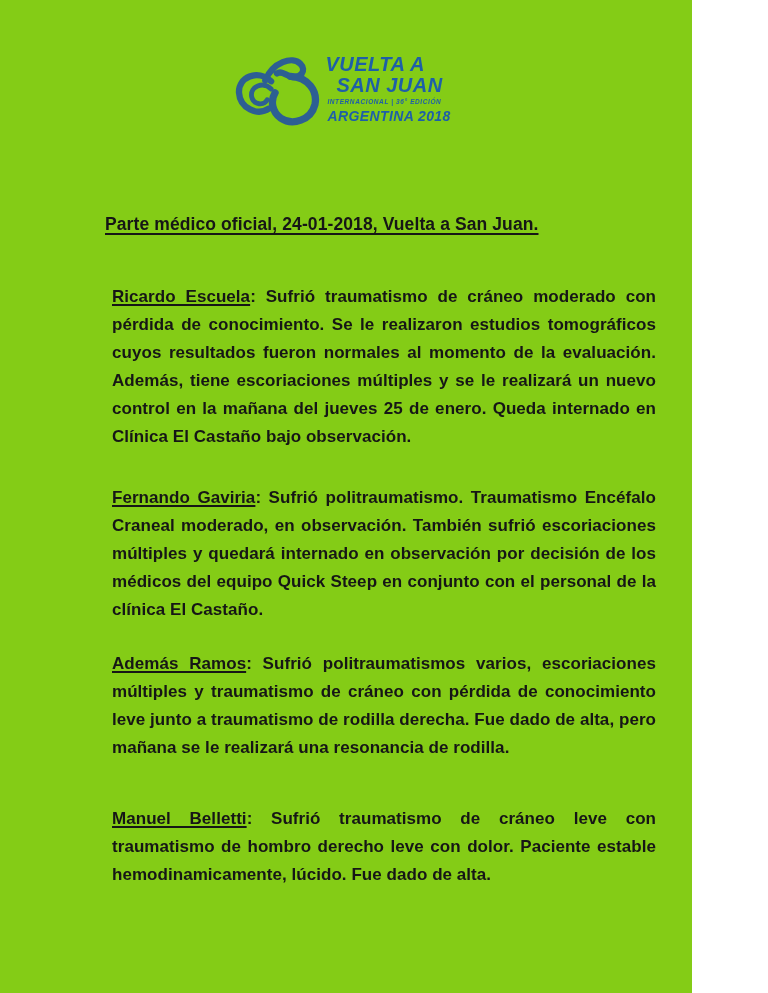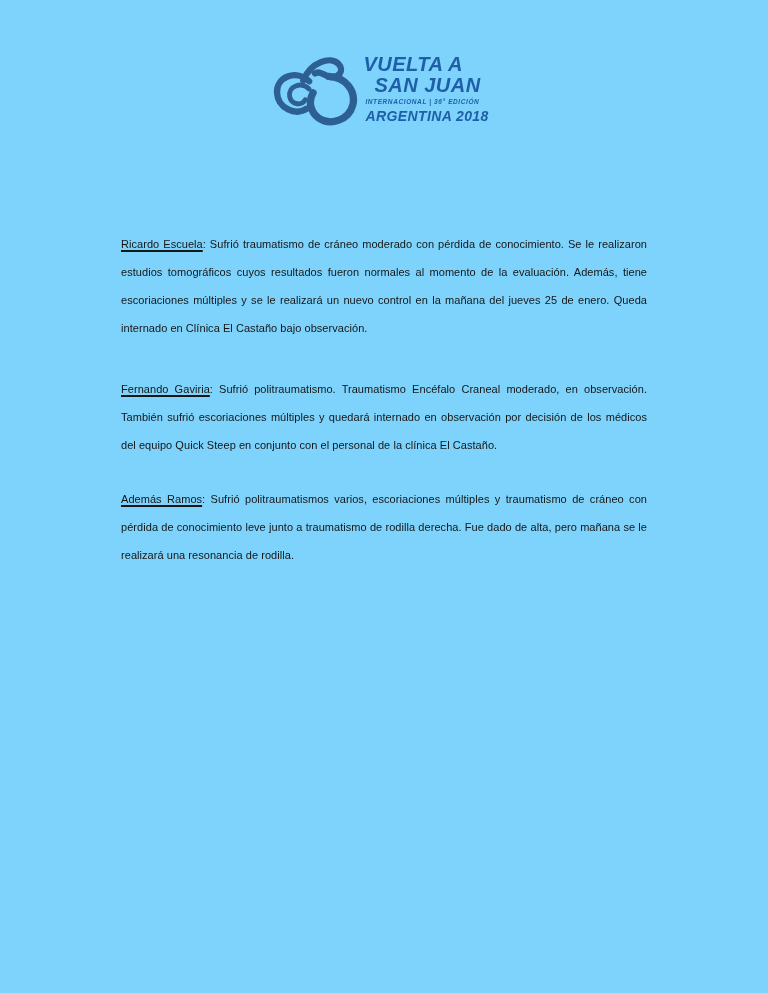--- a/index.html
+++ b/index.html
@@ -1,20 +1,20 @@
 <!DOCTYPE html>
 <html><head>
 <meta charset="utf-8">
 <style>
   html, body { margin: 0; padding: 0; background: #ffffff; }
   .page {
     position: relative;
-    width: 768px;
+    width: 692px;
     height: 993px;
-    background: #7dd3fc;
+    background: #84cc16;
     font-family: "Liberation Sans", sans-serif;
     overflow: hidden;
   }
 
   
   .logo {
     position: absolute;
     top: 54px;
     left: 0;
     width: 100%;
@@ -48,23 +48,23 @@
   .doc-title {
     margin: 0 0 48px 0;
     font-size: 17.5px;
     font-weight: bold;
     letter-spacing: 0.1px;
     text-decoration: underline;
     text-underline-offset: 3px;
     text-decoration-thickness: 2px;
   }
   .report {
-    margin: 16px;
-    font-size: 11px;
-    font-weight: normal;
+    margin: 7px;
+    font-size: 17px;
+    font-weight: bold;
     line-height: 28px;
     text-align: justify;
     letter-spacing: 0.05px;
   }
   .report .rider {
     text-decoration: underline;
     text-underline-offset: 2px;
     text-decoration-thickness: 1.5px;
   }
   .gap-a { margin-bottom: 33px; }
@@ -89,22 +89,24 @@
     </svg>
     <div class="logo-text">
       <span class="brand-line1">VUELTA A</span>
       <span class="brand-line2">SAN JUAN</span>
       <span class="brand-sub">INTERNACIONAL | 36° EDICIÓN</span>
       <span class="brand-edition">ARGENTINA 2018</span>
     </div>
   </div>
 
   <div class="content">
+    <h1 class="doc-title">Parte médico oficial, 24-01-2018, Vuelta a San Juan.</h1>
 
     <p class="report gap-a"><span class="rider">Ricardo Escuela</span><span>: Sufrió traumatismo de cráneo moderado con pérdida de conocimiento. Se le realizaron estudios tomográficos cuyos resultados fueron normales al momento de la evaluación. Además, tiene escoriaciones múltiples y se le realizará un nuevo control en la mañana del jueves 25 de enero. Queda internado en Clínica El Castaño bajo observación.</span></p>
 
     <p class="report gap-b"><span class="rider">Fernando Gaviria</span><span>: Sufrió politraumatismo. Traumatismo Encéfalo Craneal moderado, en observación. También sufrió escoriaciones múltiples y quedará internado en observación por decisión de los médicos del equipo Quick Steep en conjunto con el personal de la clínica El Castaño.</span></p>
 
     <p class="report gap-c"><span class="rider">Además Ramos</span><span>: Sufrió politraumatismos varios, escoriaciones múltiples y traumatismo de cráneo con pérdida de conocimiento leve junto a traumatismo de rodilla derecha. Fue dado de alta, pero mañana se le realizará una resonancia de rodilla.</span></p>
 
+    <p class="report"><span class="rider">Manuel Belletti</span><span>: Sufrió traumatismo de cráneo leve con traumatismo de hombro derecho leve con dolor. Paciente estable hemodinamicamente, lúcido. Fue dado de alta.</span></p>
   </div>
 
 </div>
 
 </body></html>

